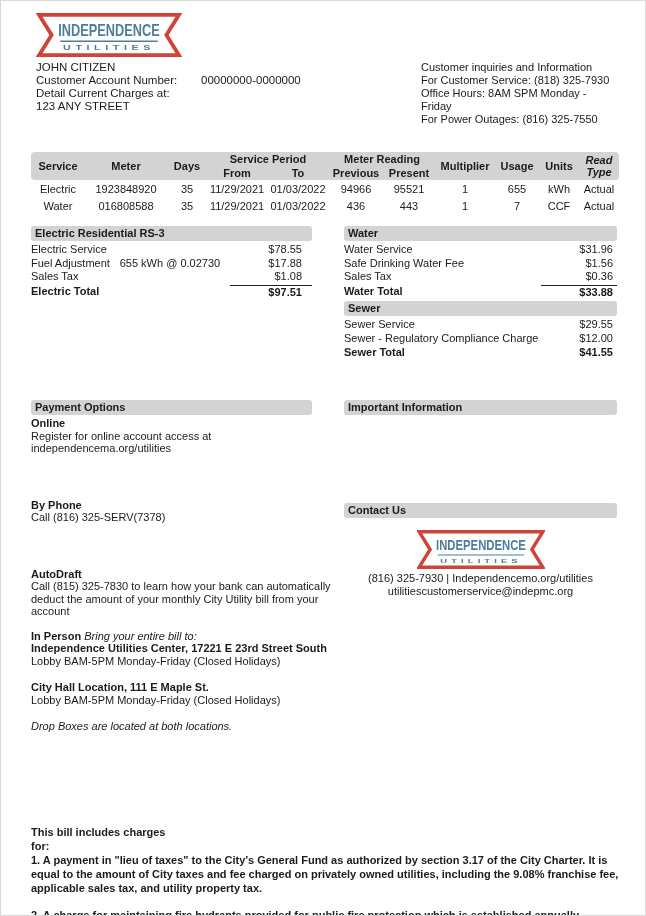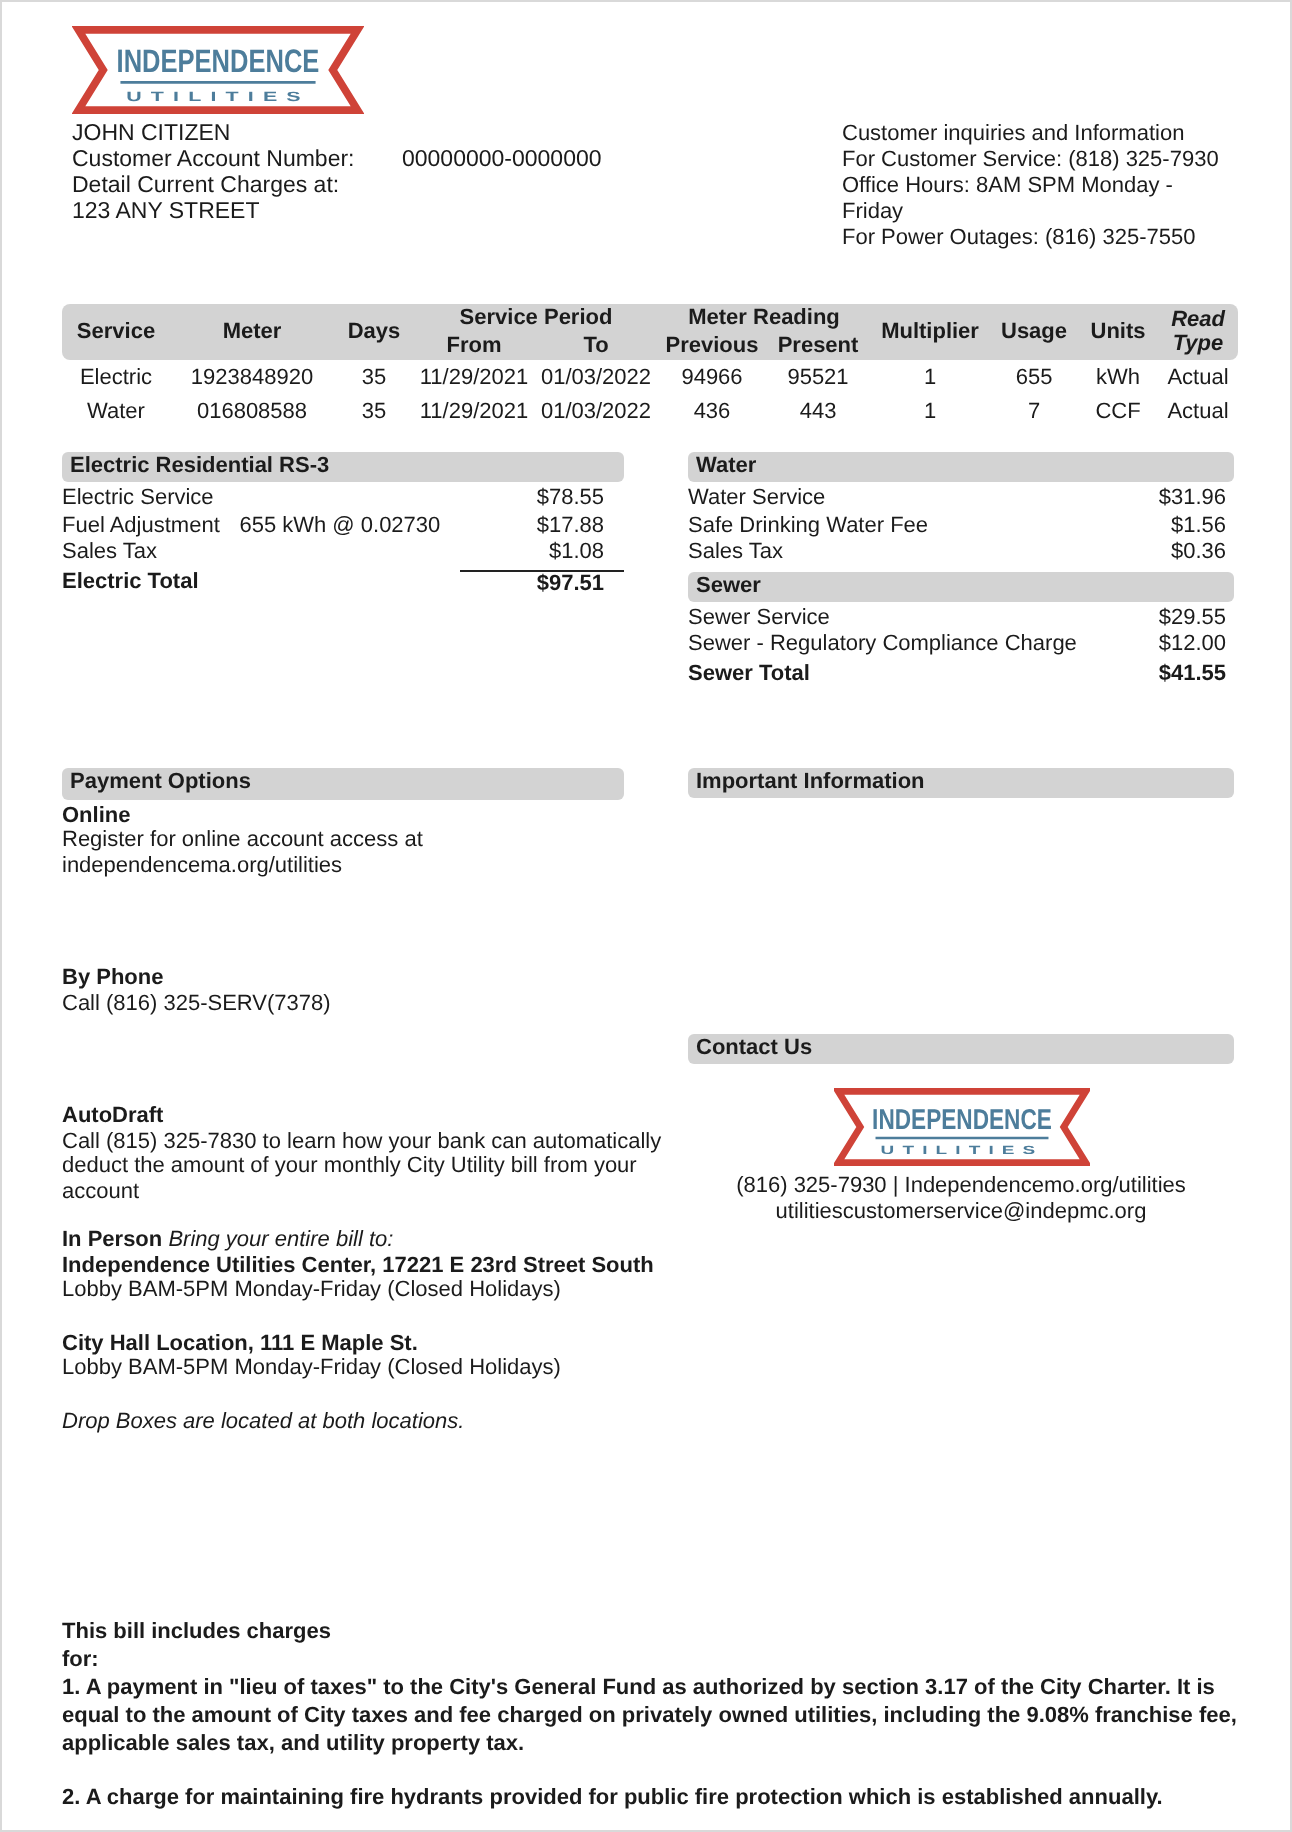--- a/index.html
+++ b/index.html
@@ -47,21 +47,21 @@
   .amt.ruled{border-top:1.5px solid #222;}
   .mt2{margin-top:2px;}
   
   .sections2{display:flex;justify-content:space-between;margin-top:40px;}
   .pay-col{width:312px;font-size:11px;line-height:12.5px;}
   .b{font-weight:bold;}
   .i{font-style:italic;}
   .gap14{margin-top:14px;}
   .gap12{margin-top:12px;}
   .gap26{margin-top:44px;}
-  .contact-sec{margin-top:118px;}
+  .contact-sec{margin-top:88px;}
   .contact-body{text-align:center;margin-top:12px;font-size:11px;line-height:13px;}
   .contact-logo{display:inline-block;}
   
   .notes{margin-top:92px;font-size:11px;font-weight:bold;line-height:14px;width:588px;}
   .notes p{margin:0;}
   .notes .sp{margin-top:13px;}
 </style>
 </head>
 <body>
 
@@ -192,20 +192,25 @@
         <div class="charge-row">
           <span class="lbl">Safe Drinking Water Fee</span>
           <span class="det"></span>
           <span class="amt">$1.56</span>
         </div>
         <div class="charge-row">
           <span class="lbl">Sales Tax</span>
           <span class="det"></span>
           <span class="amt">$0.36</span>
         </div>
+        <div class="charge-row total-row">
+          <span class="lbl">Water Total</span>
+          <span class="det"></span>
+          <span class="amt ruled">$33.88</span>
+        </div>
 
         <div class="bar" style="margin-top:2px;">Sewer</div>
         <div class="charge-row mt2">
           <span class="lbl">Sewer Service</span>
           <span class="det"></span>
           <span class="amt">$29.55</span>
         </div>
         <div class="charge-row">
           <span class="lbl">Sewer - Regulatory Compliance Charge</span>
           <span class="det"></span>

